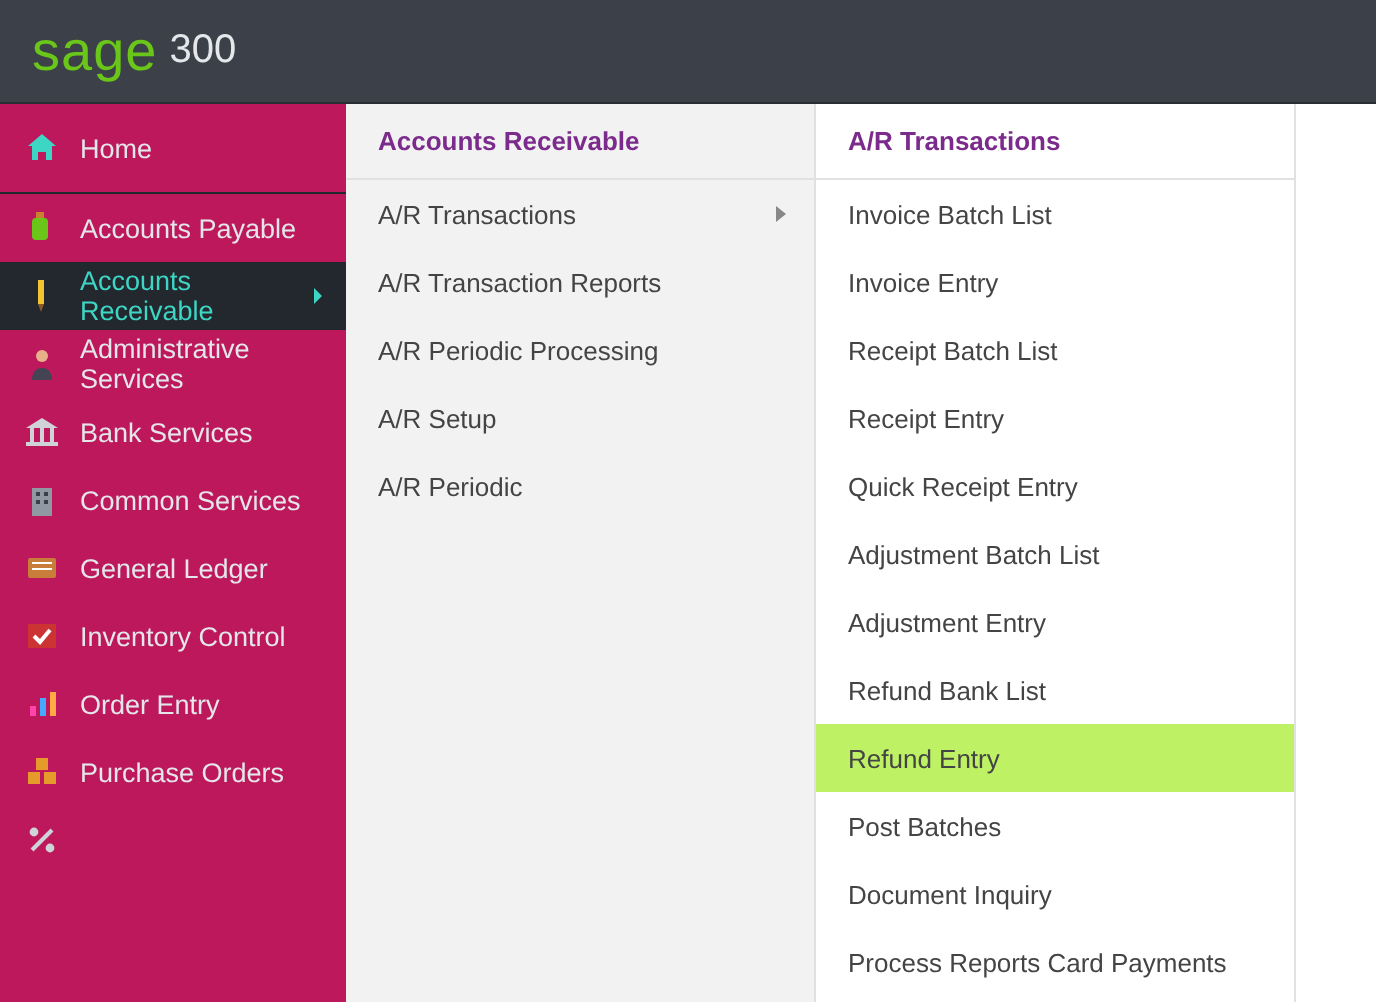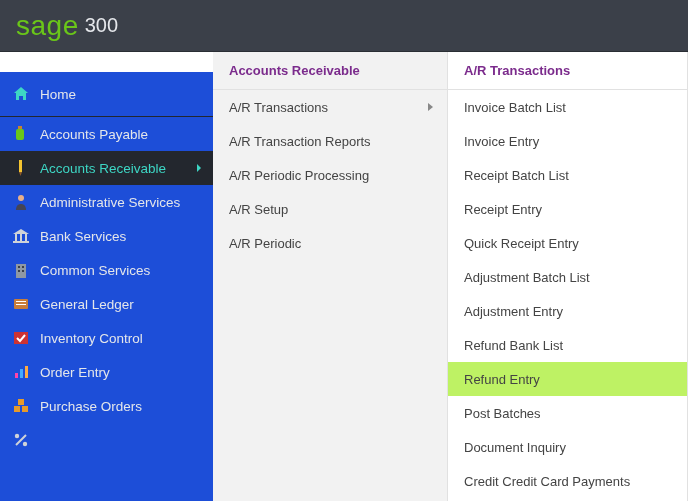--- a/index.html
+++ b/index.html
@@ -29,25 +29,24 @@
     color: #e5e7eb;
     font-size: 20px;
     font-weight: 300;
     margin-left: 6px;
   }
   .main {
     display: flex;
     height: 449px;
   }
   .sidebar {
-    width: 213px;
-    background: #1d4ed8;
+    width: 173px;
+    background: #be185d;
     color: #e4e6ea;
     flex-shrink: 0;
-    margin-top: 20px;
   }
   .side-item {
     display: flex;
     align-items: center;
     height: 34px;
     padding: 0 12px;
     cursor: pointer;
     color: #e4e6ea;
   }
   .side-item.active {
@@ -287,17 +286,17 @@
     <div class="panel-item hovered">
         <span>Refund Entry</span>
       </div>
     <div class="panel-item">
         <span>Post Batches</span>
       </div>
     <div class="panel-item">
         <span>Document Inquiry</span>
       </div>
     <div class="panel-item">
-        <span>Credit Credit Card Payments</span>
+        <span>Process Reports Card Payments</span>
       </div>
   </div>
 
 </div>
 
 </body></html>

